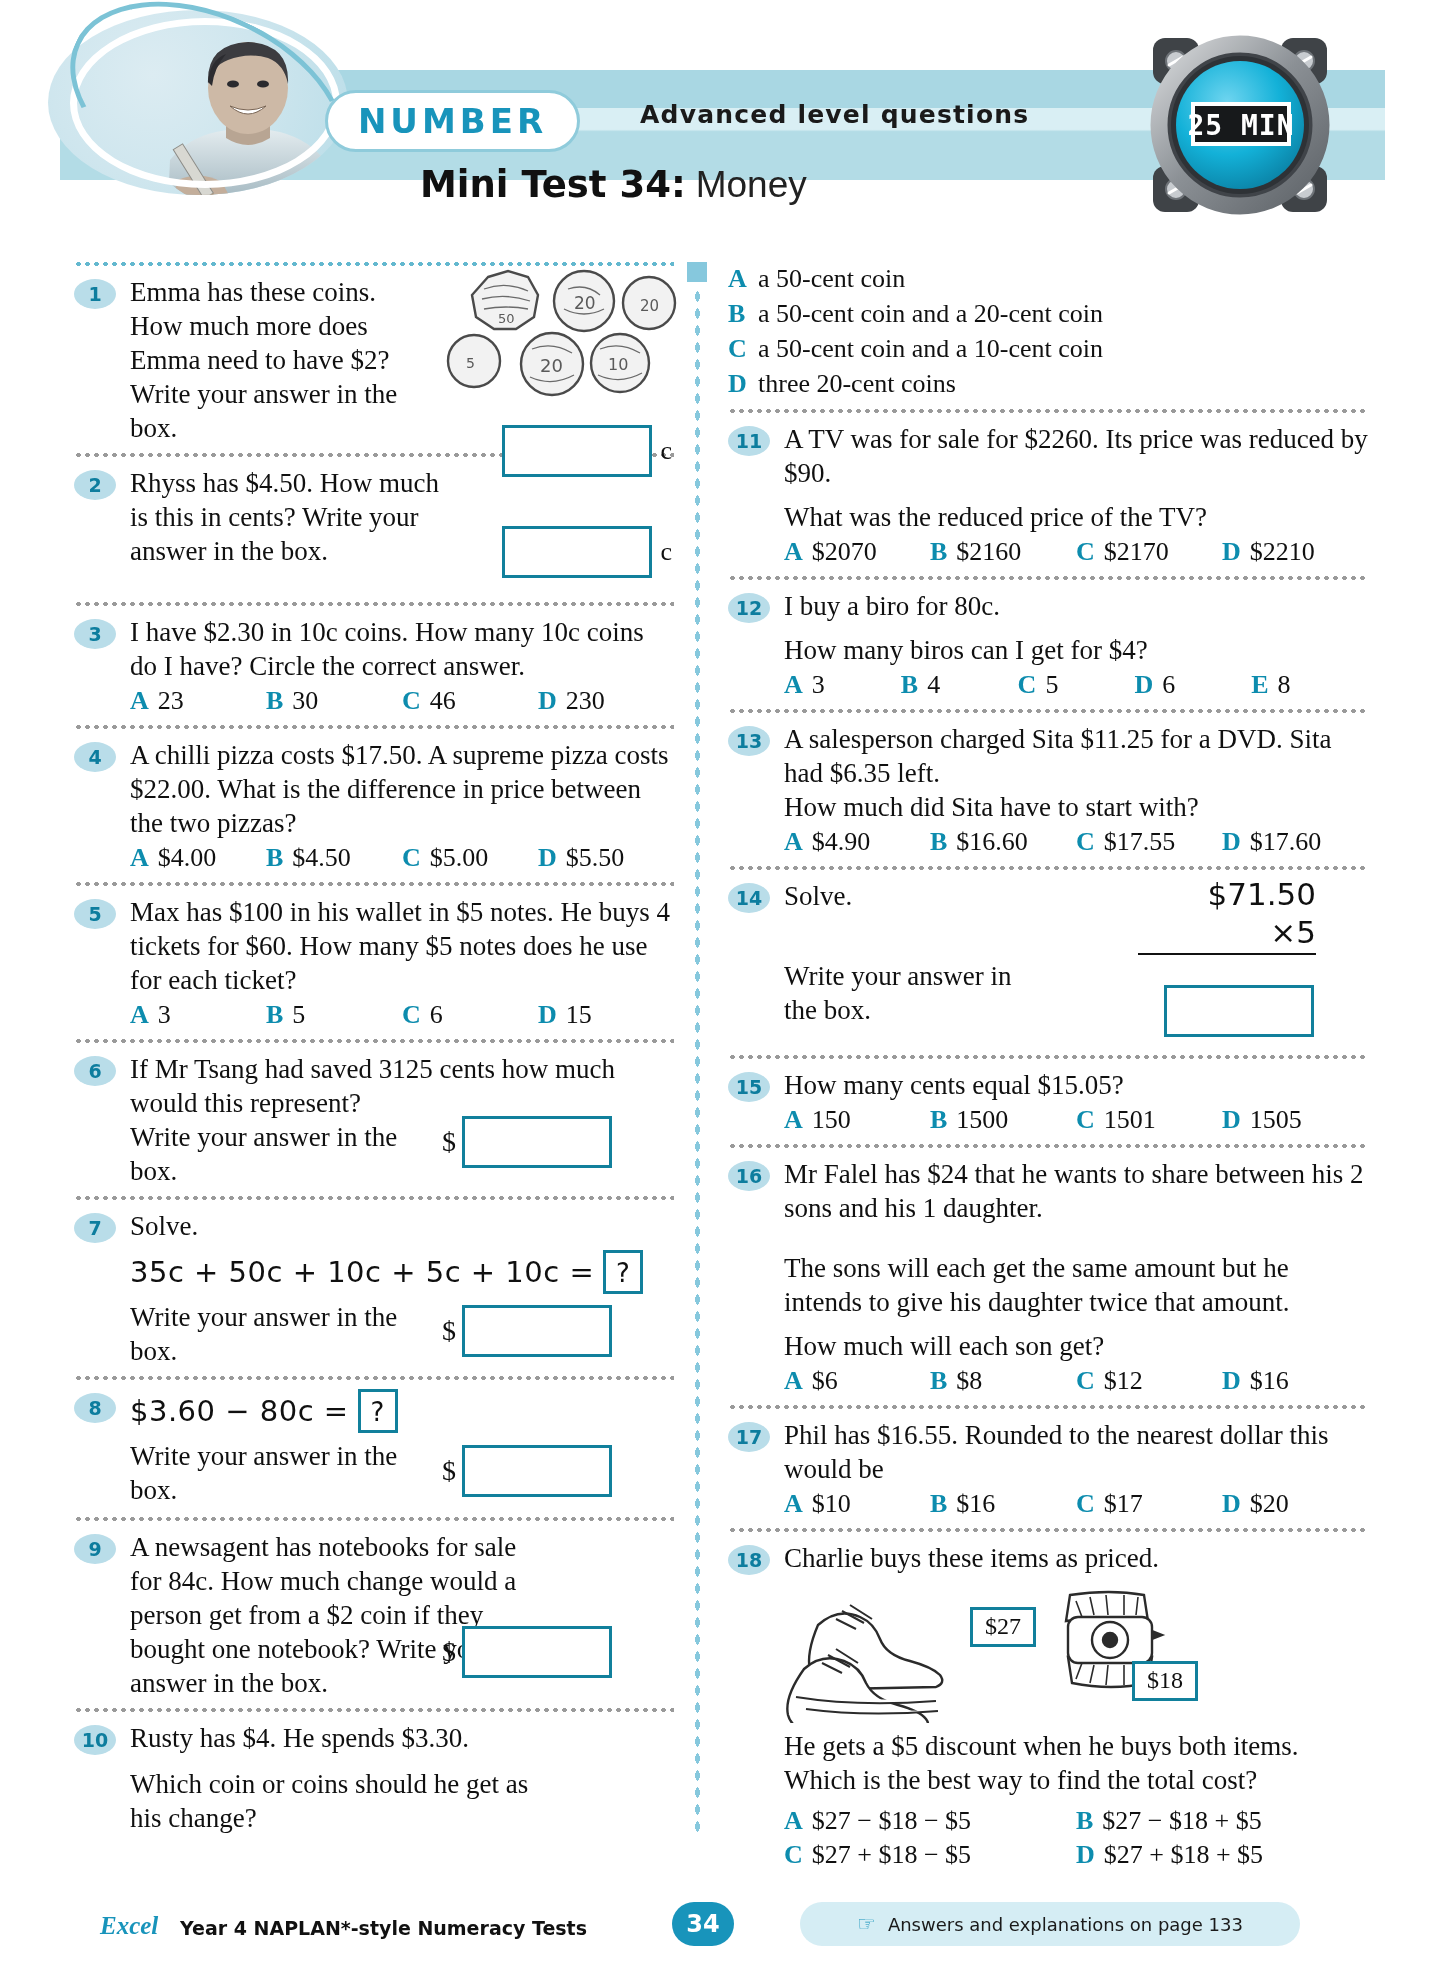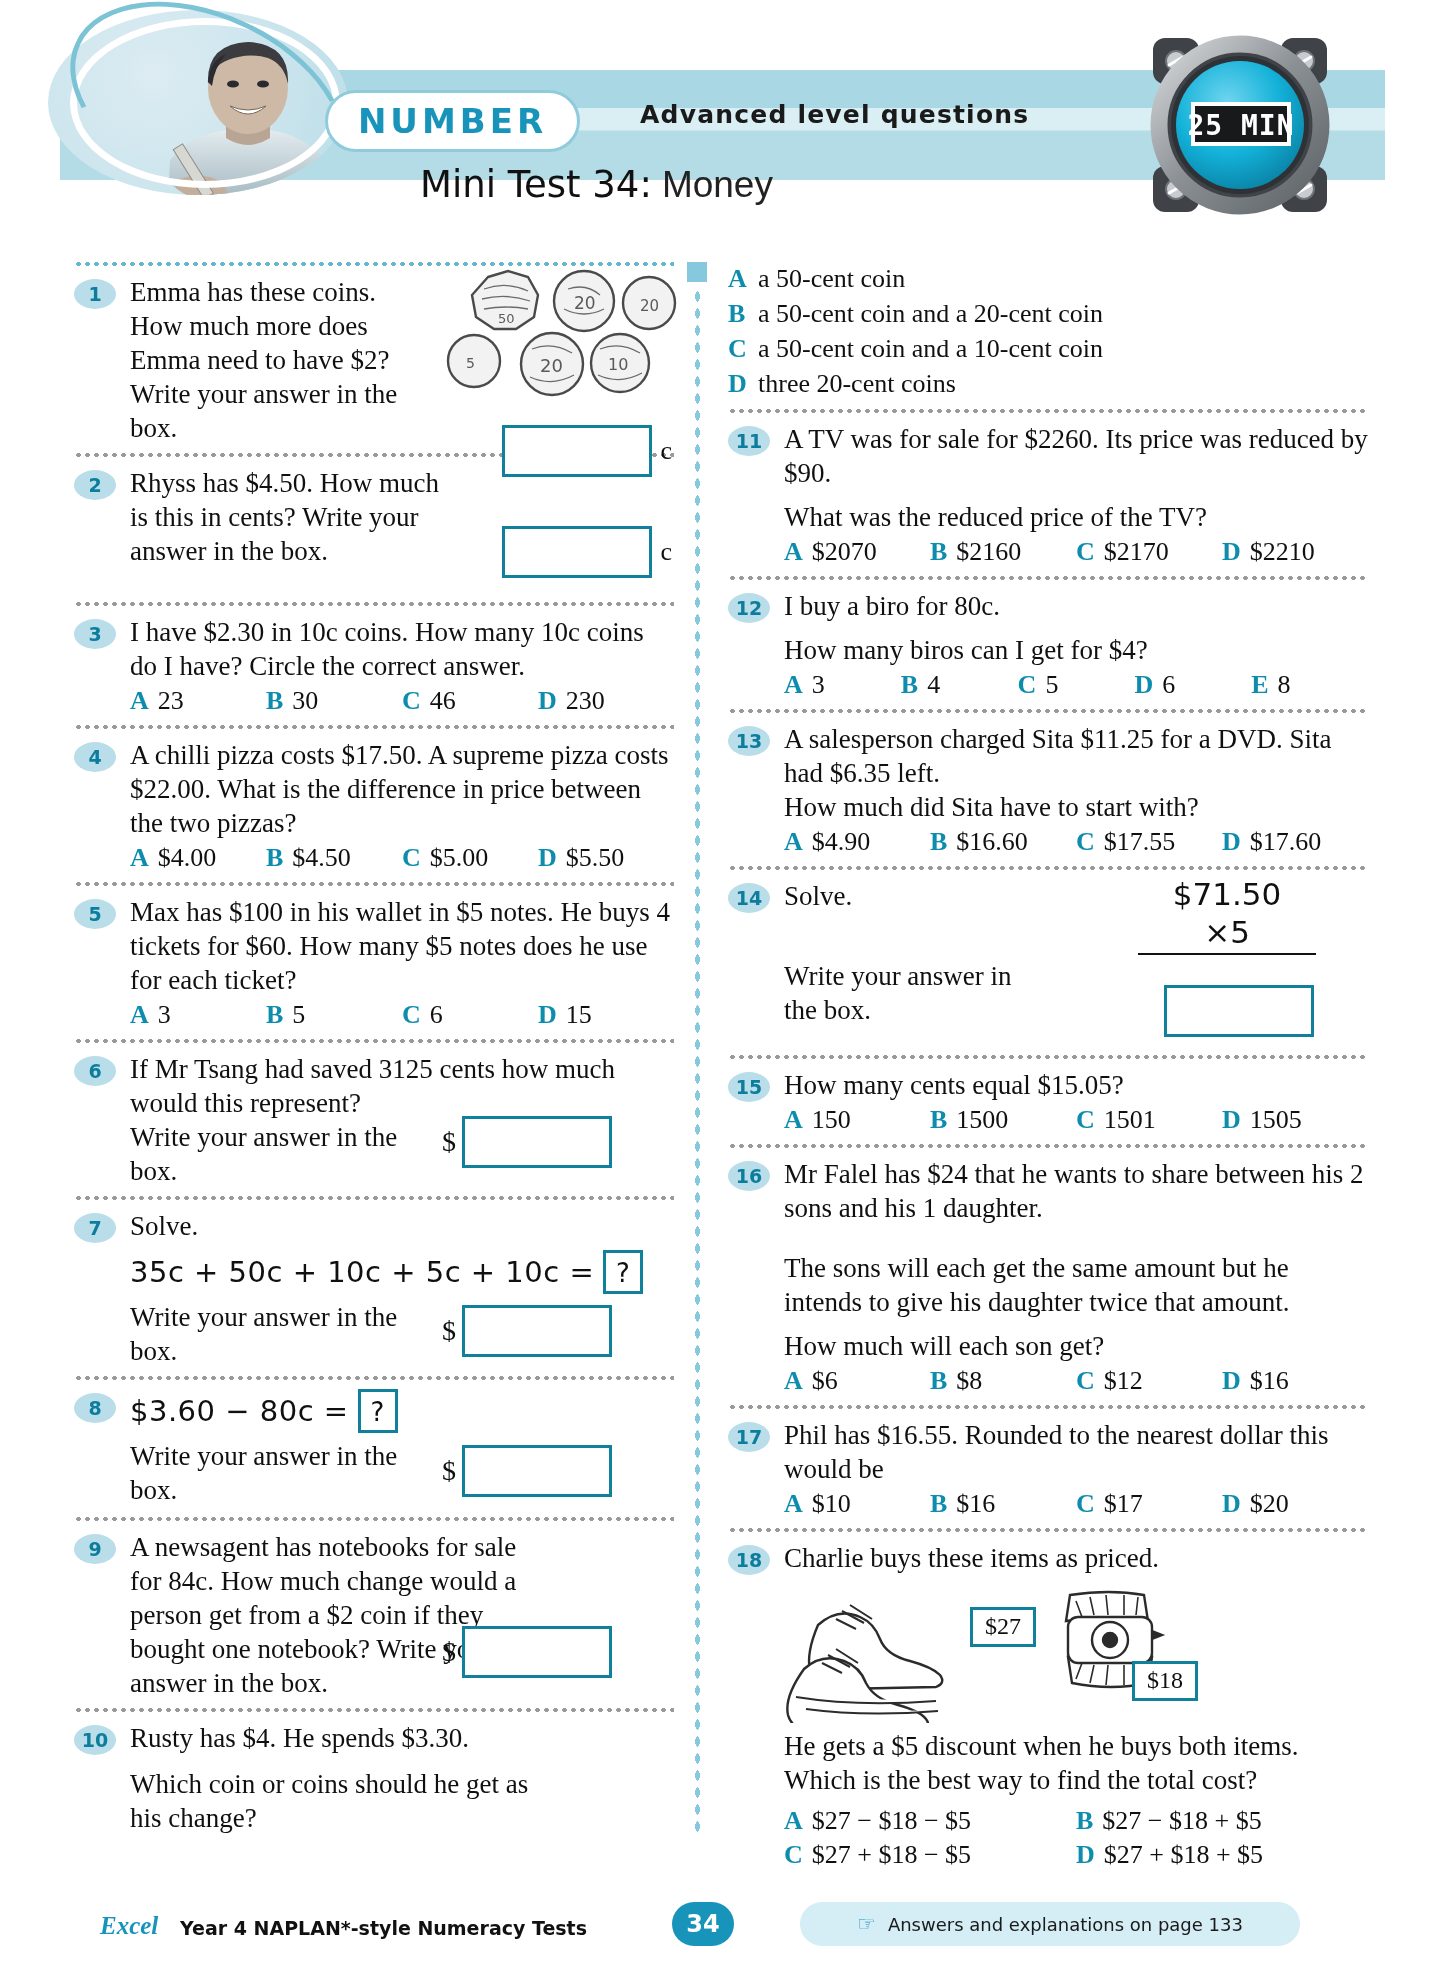--- a/index.html
+++ b/index.html
@@ -65,21 +65,21 @@
   .hdr-adv {
     position:absolute; left:640px; top:100px;
     font-family:"DejaVu Sans", sans-serif;
     font-weight:bold; font-size:25px; letter-spacing:1.2px; color:#1a1a1a;
     z-index:6;
   }
   .hdr-title {
     position:absolute; left:420px; top:160px;
     font-size:40px; z-index:6; white-space:nowrap;
   }
-  .hdr-title b { font-family:"DejaVu Sans", sans-serif; font-weight:normal; font-size:37px; color:#111; }
+  .hdr-title b { font-family:"DejaVu Sans", sans-serif; font-weight:bold; font-size:37px; color:#111; }
   .hdr-title i { font-family:"Liberation Sans", sans-serif; font-style:normal; font-weight:400; font-size:37px; color:#222; }
 
   
   .timer { position:absolute; left:1135px; top:20px; width:210px; height:210px; z-index:7; }
 
   
   .col { position:absolute; top:258px; }
   .col-left  { left:74px;  width:600px; }
   .col-right { left:728px; width:640px; }
 
@@ -145,21 +145,21 @@
   .mathline {
     font-family:"DejaVu Sans", sans-serif;
     font-size:29px; display:flex; align-items:center; gap:9px; margin:7px 0 6px 0;
     letter-spacing:0.5px;
   }
 
   
   .vsum { position:absolute; right:52px; top:-4px; text-align:right;
           font-family:"DejaVu Sans", sans-serif; font-size:31px; line-height:38px; }
   .vsum .rule { border-bottom:2px solid #111; width:178px; margin-top:2px; }
-  .vsum .r { display:flex; justify-content:center; width:178px; }
+  .vsum .r { display:flex; justify-content:flex-end; width:178px; }
 
   
   .coins { position:absolute; right:-8px; top:-6px; width:238px; height:130px; }
   .items { position:relative; height:140px; margin:8px 0 6px 0; }
 
   .pricetag {
     position:absolute; border:3px solid #11809c; background:#fff;
     font-size:24px; padding:3px 12px 4px 12px;
   }
 

